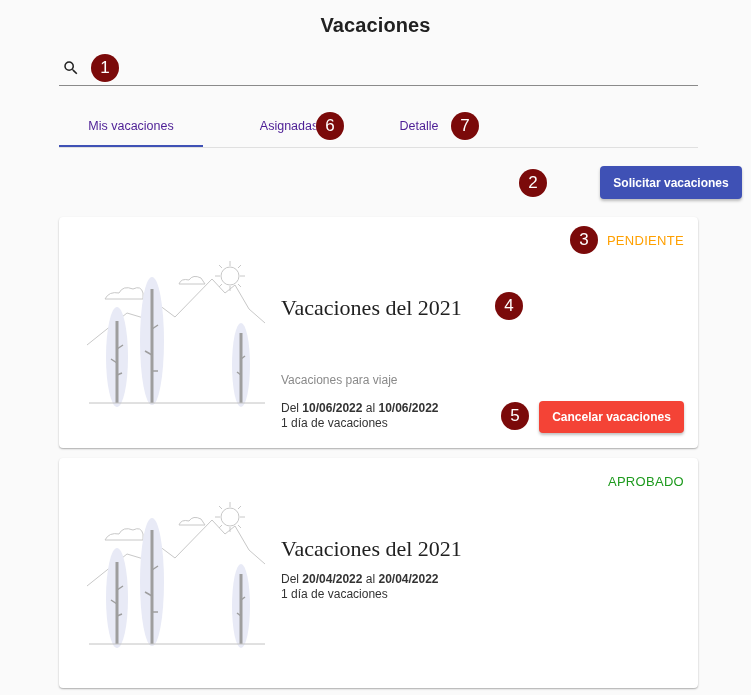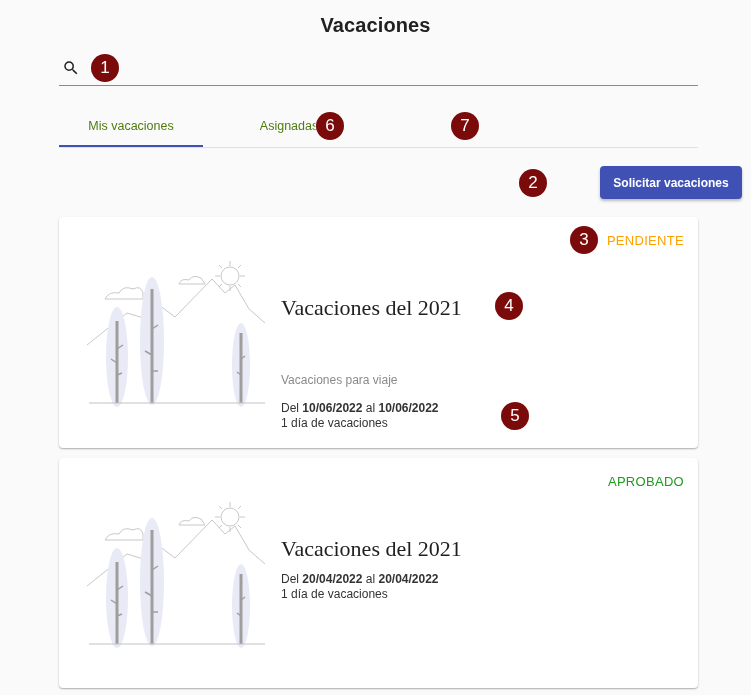--- a/index.html
+++ b/index.html
@@ -31,21 +31,21 @@
     display: flex; align-items: center; justify-content: center;
     font-family: "Liberation Sans", sans-serif;
     box-shadow: 0 0 0 1px rgba(255,255,255,0.6);
   }
   .tabs {
     position: absolute; left: 59px; top: 106px; width: 639px; height: 41px;
     border-bottom: 1px solid #e0e0e0;
   }
   .tab {
     position: absolute; top: 0; height: 40px; line-height: 40px;
-    font-size: 12.5px; color: #4d7c0f; text-align: center; cursor: pointer;
+    font-size: 12.5px; color: #4c1d95; text-align: center; cursor: pointer;
   }
   .tab.active { border-bottom: 2px solid #3f51b5; height: 39px; }
   .btn {
     position: absolute; border: none; border-radius: 4px; color: #fff;
     font-family: "Liberation Sans", sans-serif; font-weight: bold; font-size: 12px;
     box-shadow: 0 2px 3px rgba(0,0,0,0.25); cursor: pointer;
   }
   .btn-primary { background: #3f51b5; }
   .btn-danger { background: #f44336; }
   .card {
@@ -73,20 +73,21 @@
   <svg width="18" height="18" viewBox="0 0 24 24">
     <path fill="#212121" d="M15.5 14h-.79l-.28-.27A6.47 6.47 0 0 0 16 9.5 6.5 6.5 0 1 0 9.5 16c1.61 0 3.09-.59 4.23-1.57l.27.28v.79l5 4.99L20.49 19l-4.99-5zm-6 0C7.01 14 5 11.99 5 9.5S7.01 5 9.5 5 14 7.01 14 9.5 11.99 14 9.5 14z"></path>
   </svg>
   <input type="text" placeholder="" style="">
 </div>
 <div class="badge" style="left:91px;top:54px;">1</div>
 
 <div class="tabs">
   <div class="tab active" style="left:0;width:144px;">Mis vacaciones</div>
   <div class="tab" style="left:170px;width:120px;">Asignadas</div>
+  <div class="tab" style="left:300px;width:120px;">Detalle</div>
 </div>
 <div class="badge" style="left:316px;top:112px;">6</div>
 <div class="badge" style="left:451px;top:112px;">7</div>
 
 <div class="badge" style="left:519px;top:169px;">2</div>
 <button class="btn btn-primary" style="left:556px;top:166px;width:142px;height:33px;margin-left:44px;">Solicitar vacaciones</button>
 
 <div class="card" style="top:217px;height:231px;">
   <div class="status" style="color:#ffa000;">PENDIENTE</div>
   <svg class="illus" width="180" height="150" viewBox="0 0 180 150">
@@ -112,20 +113,21 @@
   </svg>
   <div class="card-title" style="top:78px;">Vacaciones del 2021</div>
   <div class="card-sub" style="top:108px;">Vacaciones para viaje</div>
   <div class="card-dates" style="top:136px;margin-top:48px;">
     <span>Del</span>
     <b>10/06/2022</b>
     <span>al</span>
     <b>10/06/2022</b><br>
     <span>1 día de vacaciones</span>
   </div>
+  <button class="btn btn-danger" style="left:480px;top:184px;width:145px;height:32px;">Cancelar vacaciones</button>
 </div>
 <div class="badge" style="left:570px;top:226px;">3</div>
 <div class="badge" style="left:495px;top:292px;">4</div>
 <div class="badge" style="left:501px;top:402px;">5</div>
 
 <div class="card" style="top:458px;height:230px;">
   <div class="status" style="color:#1e9a1e;">APROBADO</div>
   <svg class="illus" width="180" height="150" viewBox="0 0 180 150">
     <g fill="none" stroke="#c8c8c8" stroke-width="1">
       <path d="M0 86 L40 54 L60 60 L72 46 L88 58 L125 20 L138 34 L148 26 L162 50 L178 64"></path>

